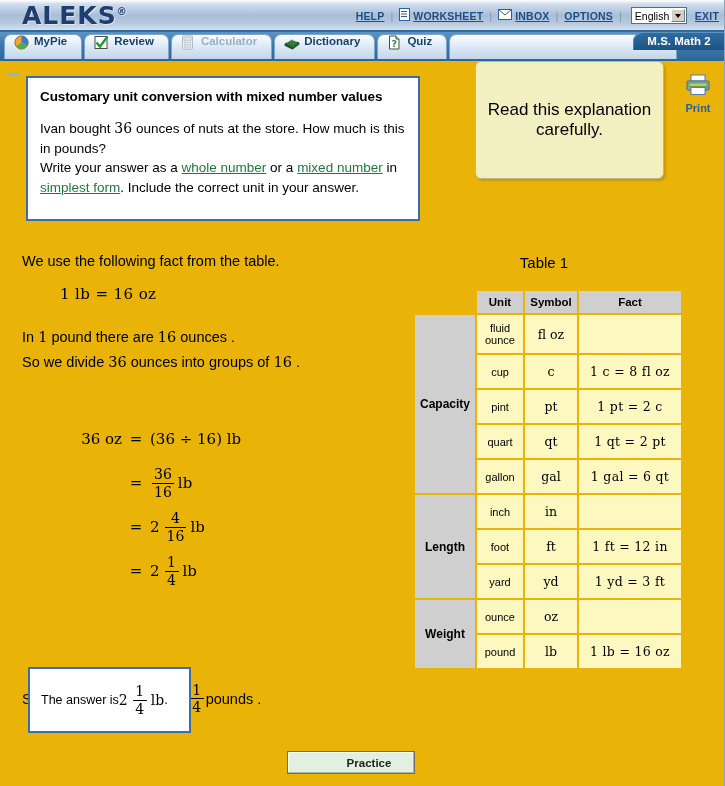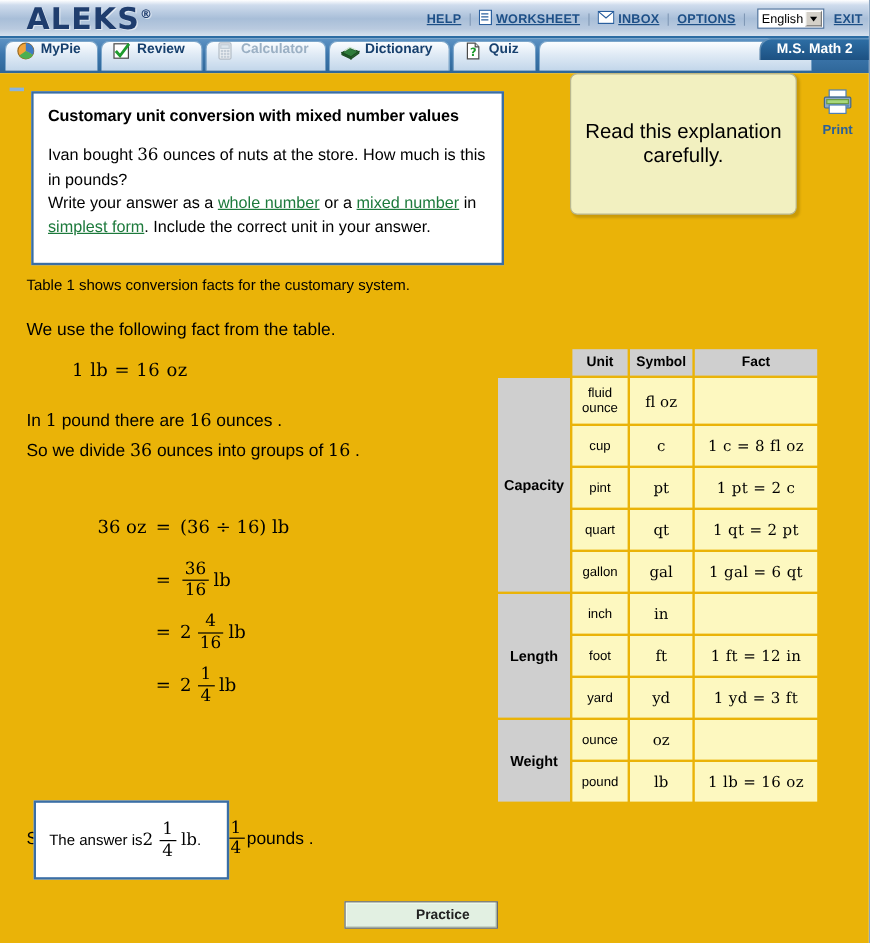--- a/index.html
+++ b/index.html
@@ -370,21 +370,20 @@
           <rect x="3" y="8" width="22" height="9" rx="1" fill="#8fa8c4" stroke="#41688f"></rect>
           <rect x="5" y="10" width="18" height="3.4" fill="#a8d87a" stroke="#6a9a42"></rect>
           <rect x="7" y="14.5" width="14" height="7" fill="#ffffff" stroke="#4f7fb5"></rect>
           <circle cx="22.6" cy="15.2" r="1.1" fill="#5c8ab8"></circle>
         </svg>
       </span>
       <div class="print-label">Print</div>
     </div>
 
     <div class="sol">
-      <div class="line1">Table 1 shows conversion facts for the customary system.</div>
       <div class="line2">We use the following fact from the table.</div>
       <div class="fact-line">1 lb  =  16 oz</div>
       <div class="line3">
         <span>In </span><span class="n">1</span><span> pound there are </span><span class="n">16</span><span> ounces .</span><br>
         <span>So we divide </span><span class="n">36</span><span> ounces into groups of </span><span class="n">16</span><span> .</span>
       </div>
     </div>
 
     <div class="eqblock">
 
@@ -460,20 +459,21 @@
         </span>
       </span>
       <span class="unit">lb</span>
       <span> .</span>
     </div>
 
     <div class="practice-btn">
       <span>Practice</span>
     </div>
 
+    <div class="tbl-title">Table 1</div>
 
     <table class="conv-table">
       <tbody>
         <tr>
           <td class="th-blank"></td>
           <td class="th th-unit">Unit</td>
           <td class="th th-sym">Symbol</td>
           <td class="th th-fact">Fact</td>
         </tr>
 

